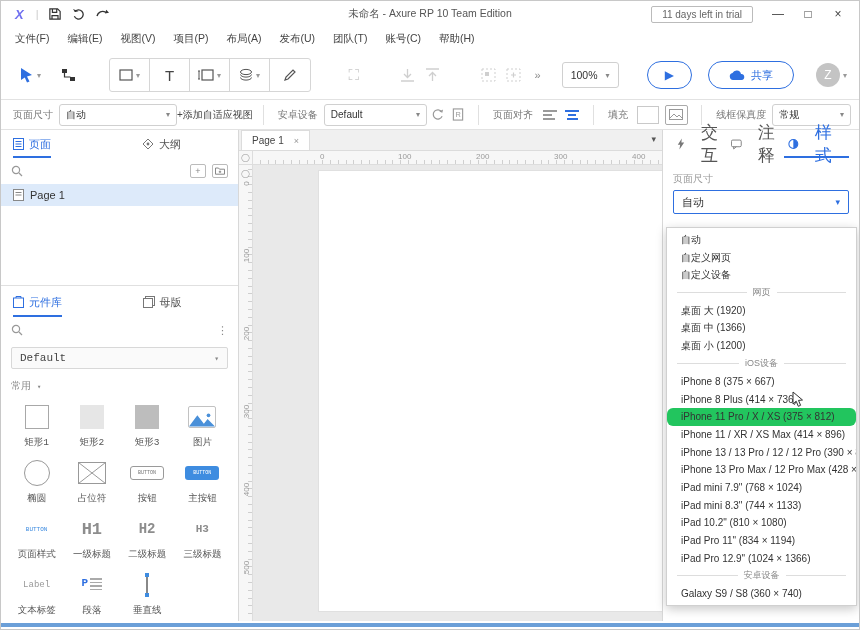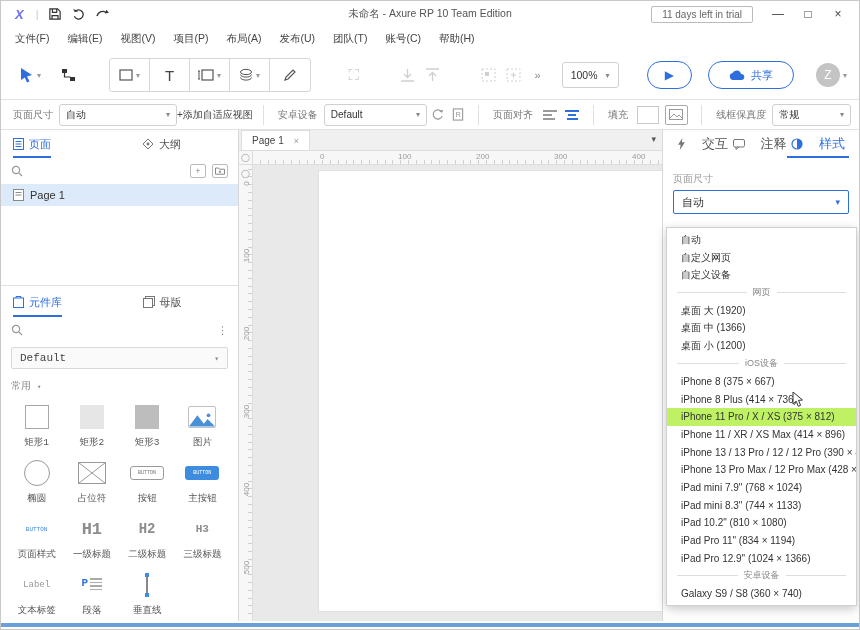--- a/index.html
+++ b/index.html
@@ -111,31 +111,31 @@
   .vruler { position:absolute; left:0; top:35px; width:14px; bottom:0; background:#f7f7f7; border-right:1px solid #ddd;
     background-image:repeating-linear-gradient(0deg, transparent 0 6.8px, #cfcfcf 6.8px 7.8px); background-position:right top; background-size:4px 100%; background-repeat:no-repeat; }
   .vruler .num { position:absolute; left:0px; font-size:8px; color:#9a9a9a; transform:rotate(-90deg); transform-origin:center; width:14px; text-align:center; }
   .guide-dot { position:absolute; left:2px; top:4px; color:#999; font-size:8px; }
   .viewport { position:absolute; left:14px; top:35px; right:0; bottom:0; background:#e9e9e9; }
   .page-white { position:absolute; left:66px; top:6px; right:-2px; height:440px; background:#fff; box-shadow:0 0 0 1px #e0e0e0; }
 
   
   .rpanel { width:197px; border-left:1px solid #d8d8d8; position:relative; background:#fff; }
   .rtabs { height:28px; display:flex; align-items:center; justify-content:space-between; padding:0 14px; }
-  .rtab { display:flex; align-items:center; gap:16px; height:100%; position:relative; color:#555; font-size:13px; }
+  .rtab { display:flex; align-items:center; gap:16px; height:100%; position:relative; color:#555; font-size:17px; }
   .rtab.active { color:#2e6fe0; }
   .rtab.active::after { content:""; position:absolute; left:-4px; right:-4px; bottom:0; height:2px; background:#2e6fe0; }
   .rp-label { margin:14px 10px 4px; color:#999; font-size:10px; }
   .rp-select { margin:0 10px; border:1px solid #2e6fe0; border-radius:2px; height:24px; display:flex; align-items:center; justify-content:space-between; padding:0 8px; color:#333; background:#fff; }
   .rp-select .caret { color:#2e6fe0; font-size:9px; }
 
   
   .popup { position:absolute; left:3px; right:2px; top:97px; background:#fff; border:1px solid #d0d0d0; box-shadow:0 3px 10px rgba(0,0,0,.22); z-index:10; padding:3px 0; }
   .opt { height:17.7px; display:flex; align-items:center; padding:0 14px; font-size:10px; color:#333; white-space:nowrap; overflow:hidden; }
-  .opt.hl { background:#bef264; }
+  .opt.hl { background:#22c55e;border-radius:6px; }
   .opt-div { height:17.7px; display:flex; align-items:center; gap:6px; padding:0 10px; font-size:9px; color:#888; }
   .opt-div i { flex:1; height:1px; background:#ddd; }
 
   .cursor { position:absolute; z-index:50; pointer-events:none; }
   svg.ic { display:block; }
 </style>
 </head>
 <body>
 
 <div class="window">

